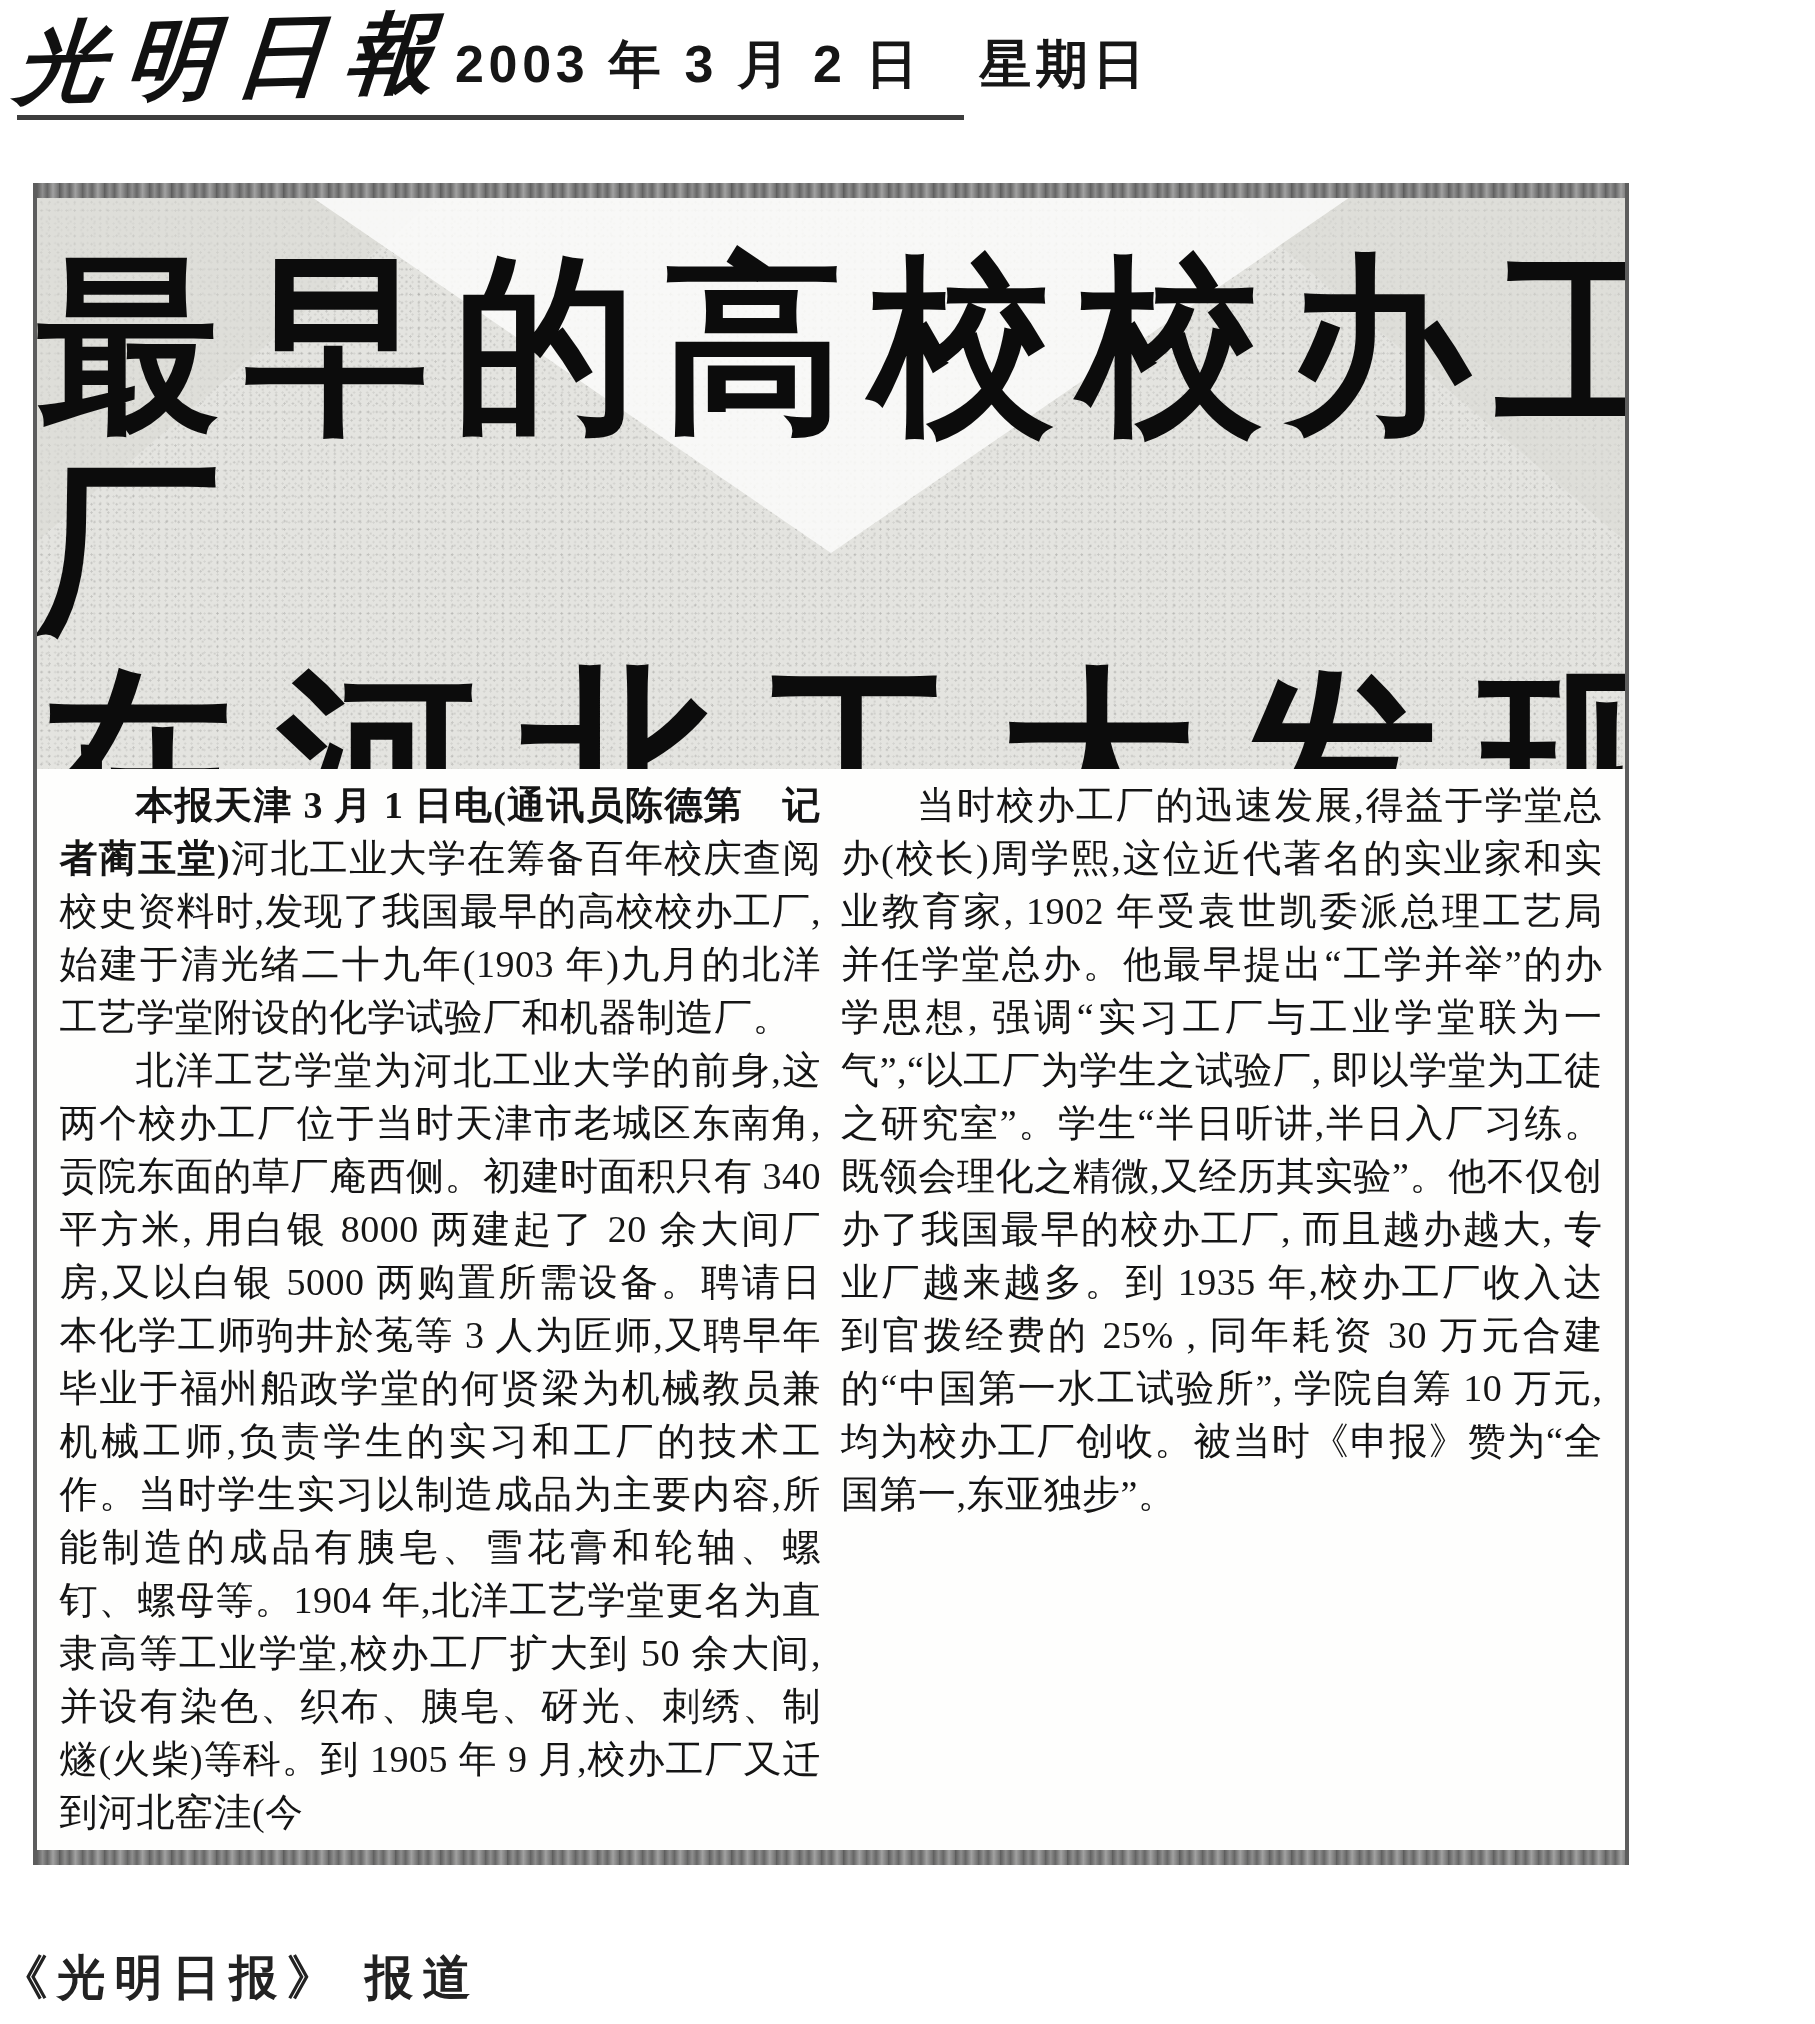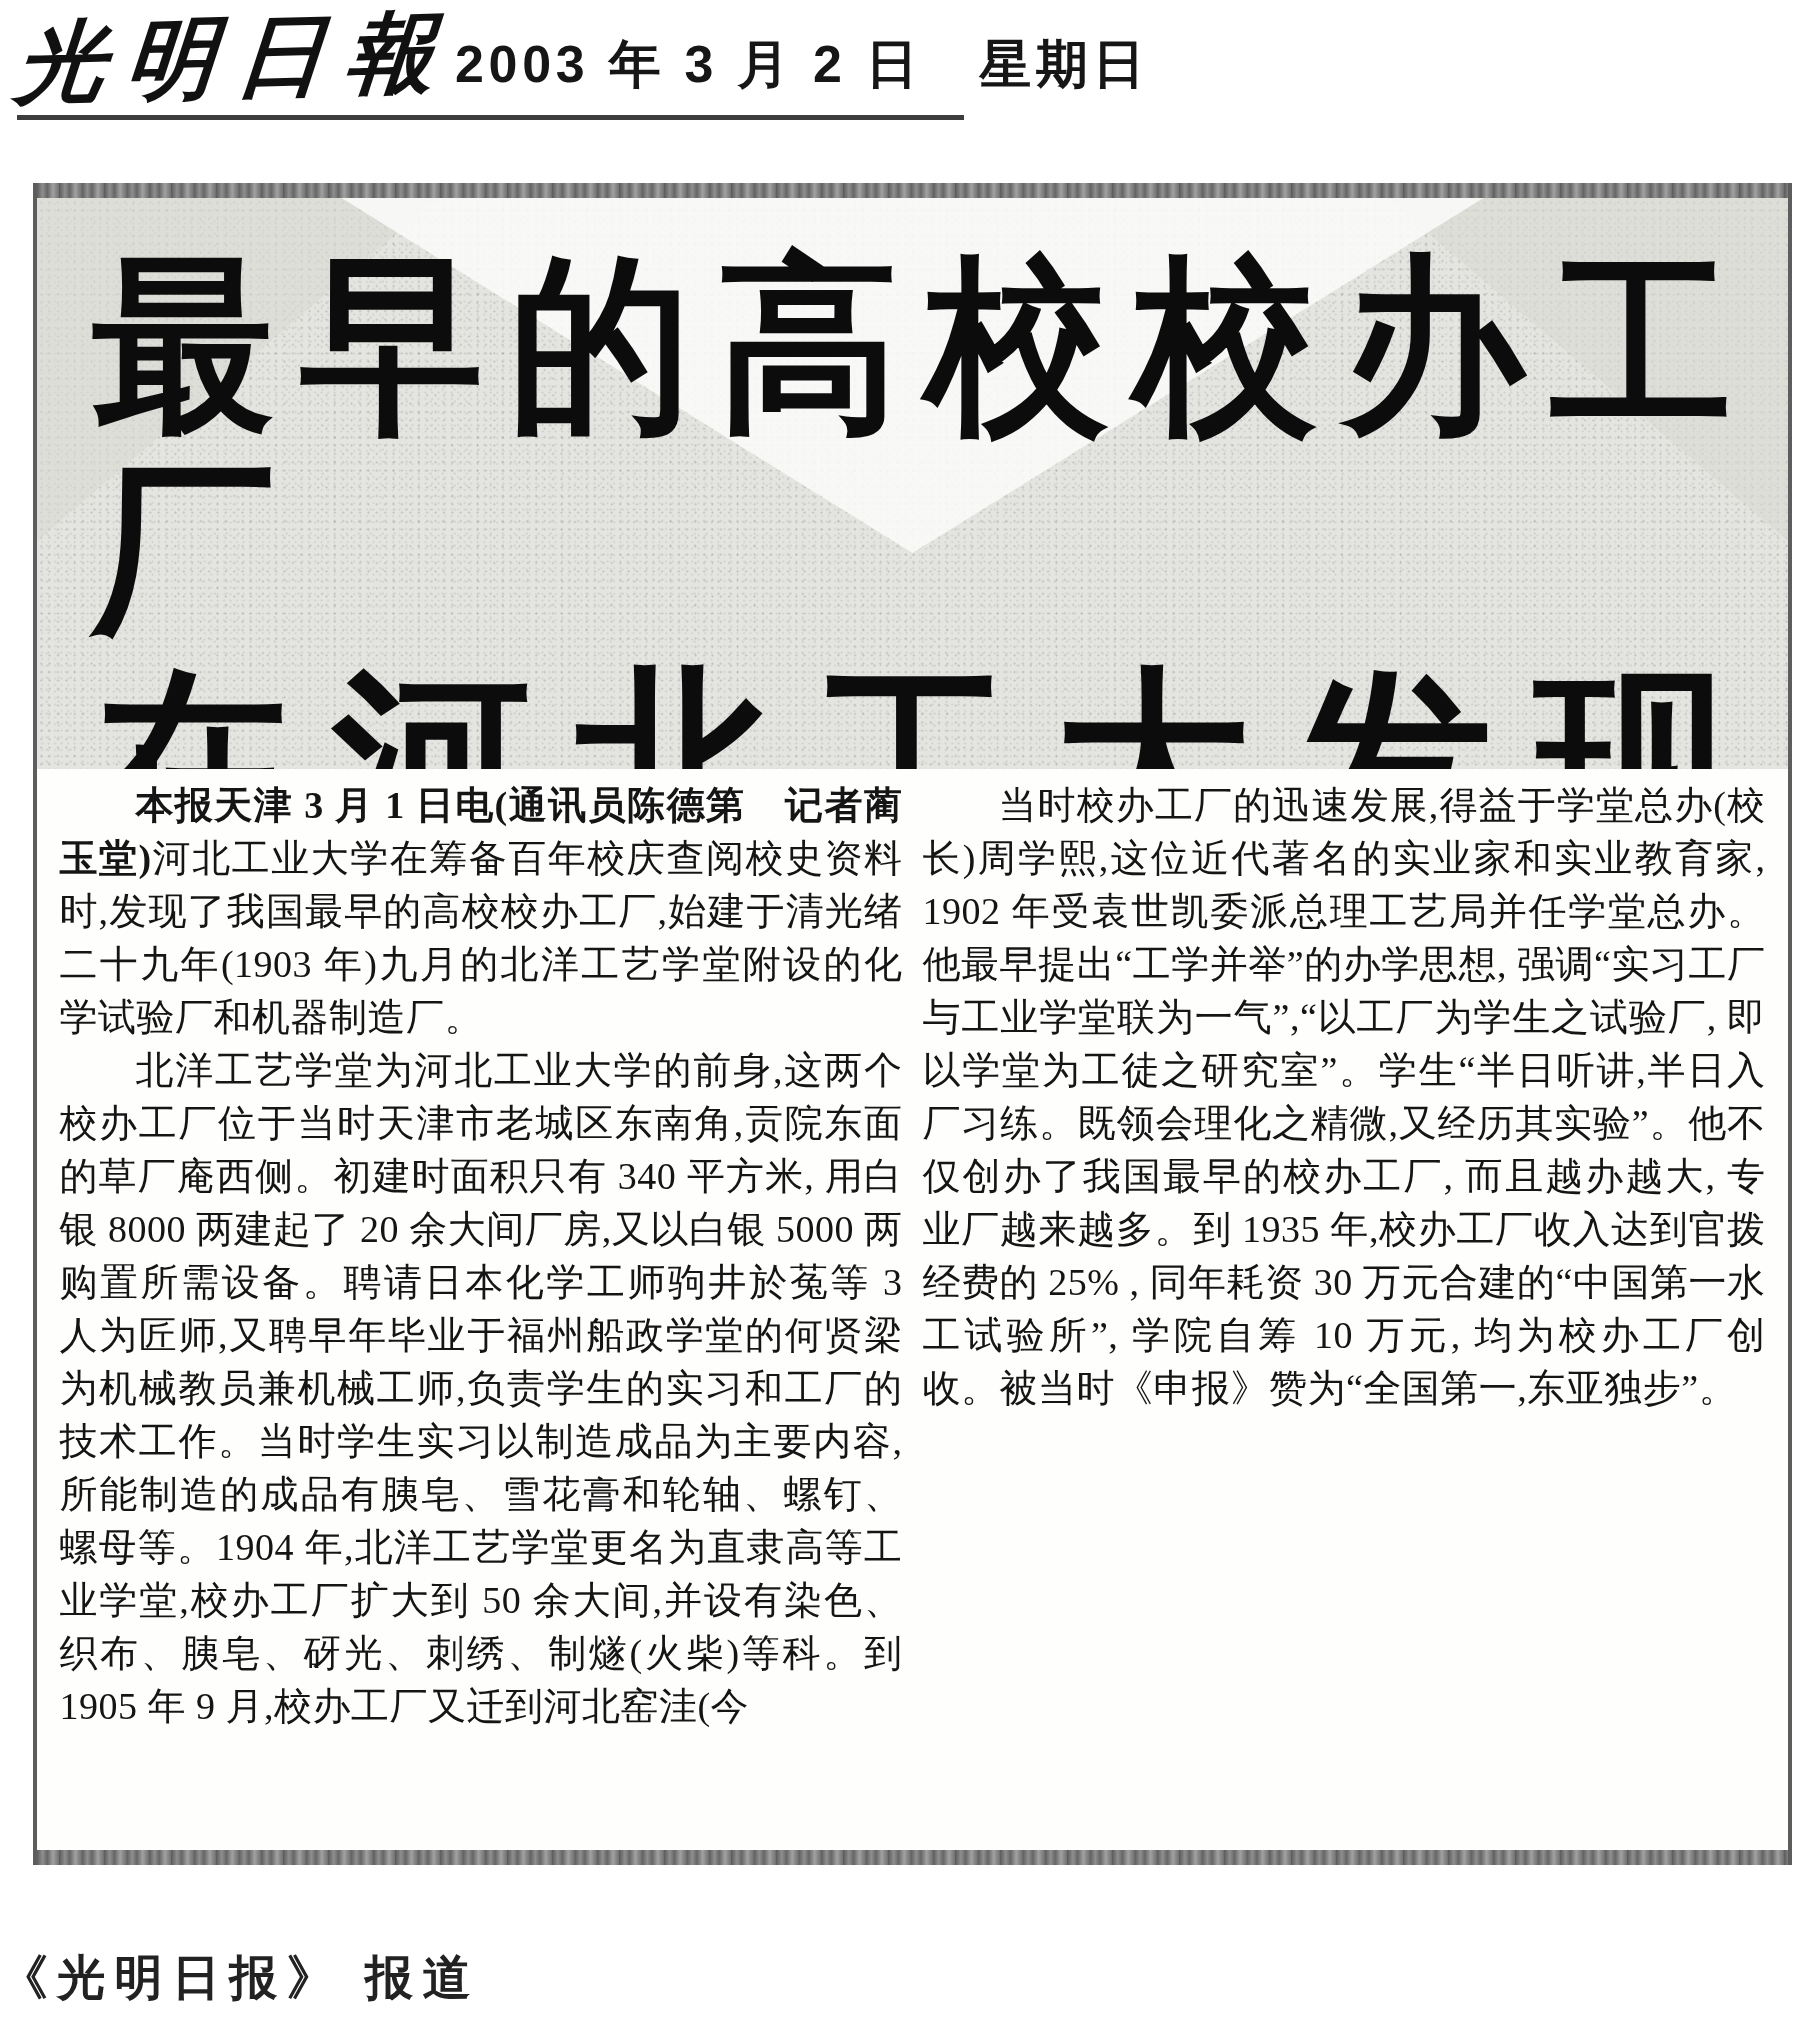--- a/index.html
+++ b/index.html
@@ -31,21 +31,21 @@
     letter-spacing:4.7px; white-space:nowrap;
   }
   .header-rule {
     position:absolute; left:17px; top:115px;
     width:947px; height:4.7px; background:#3d3d3d;
   }
 
   
   .article-box {
     position:absolute; left:33px; top:183px;
-    width:1759px; height:1682px;
+    width:1596px; height:1682px;
     border-left:4.7px solid #5d5d5d;
     border-right:4.7px solid #5d5d5d;
     background:#fefefd;
   }
   .grain-bar {
     position:absolute; left:0; width:100%; height:15px;
     background:
       repeating-linear-gradient(90deg,
         #4f4f4f 0px, #868686 5.6px, #5a5a5a 10.3px, #9a9a9a 16px, #626262 22.4px),
       linear-gradient(#777,#777);

